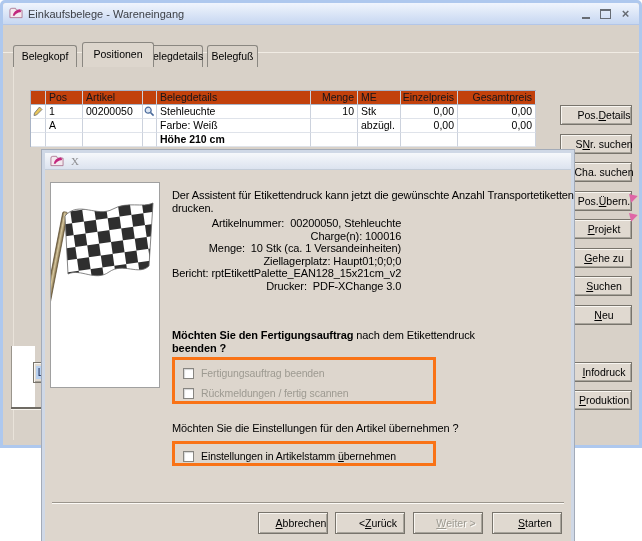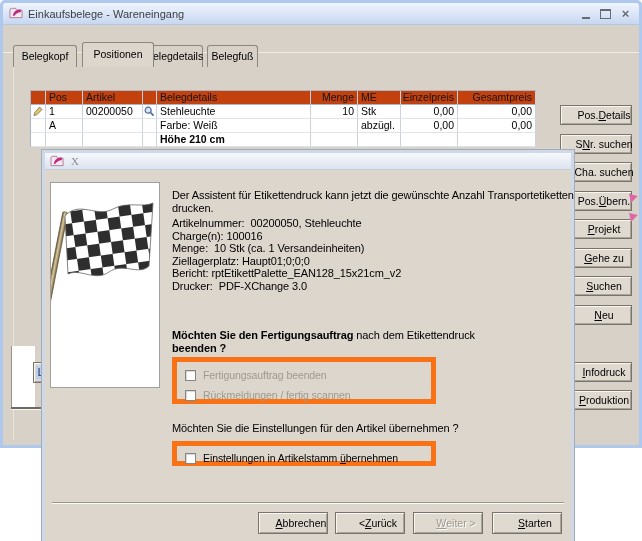--- a/index.html
+++ b/index.html
@@ -51,21 +51,21 @@
   #dialog{left:42px;top:150px;width:532px;height:395px;background:#ddd6cd;border:3px solid #cfd8e6;
           box-sizing:border-box;z-index:10;box-shadow:0 0 0 1px #a3abb8;}
   #dlg-title{left:0;top:0;width:526px;height:17px;display:flex;align-items:center;gap:5px;padding:0 5px;
              box-sizing:border-box;background:linear-gradient(#f6f8fb,#dce3ef);border-bottom:1px solid #c4cdd9;}
   #dlg-title .ttl{color:#827a70;font-size:10.5px;white-space:nowrap;flex:1;}
   #dlg-close{color:#8f8f92;font-family:"Liberation Serif",serif;font-size:11px;line-height:11px;padding:0 2px;}
   #flag-panel{left:5px;top:29px;width:110px;height:206px;background:#fff;border:1px solid #a0a0a0;
               box-sizing:border-box;display:flex;align-items:center;justify-content:center;}
   .dlgtext{position:absolute;white-space:nowrap;letter-spacing:-0.1px;font-size:11px;color:#000;line-height:13px;}
   .dlgtext.pre{white-space:pre;line-height:12.5px;}
-  .groupbox{position:absolute;border:5px solid #f97316;box-sizing:border-box;text-align:right;}
+  .groupbox{position:absolute;border:3px solid #f97316;box-sizing:border-box;text-align:right;}
   .chkrow{position:absolute;display:flex;align-items:center;gap:7px;height:18px;left:8px;}
   .chk{width:11px;height:11px;background:#fff;border:1px solid #878580;box-shadow:inset 1px 1px 1px rgba(90,90,90,.25);
        flex:none;box-sizing:border-box;}
   .chklabel{font-size:10.5px;letter-spacing:-0.1px;white-space:nowrap;}
   .chklabel.dis{color:#9d9a91;}
   #dlg-sep{left:7px;top:349px;width:512px;height:0;border-top:1px solid #9a958c;border-bottom:1px solid #fdfbf7;}
   .b{font-weight:bold;}
 </style>
 </head>
 <body>
@@ -204,21 +204,21 @@
               <rect x="-2.5" y="-2" width="5" height="146" rx="1.5" fill="url(#poleg)" stroke="#5d4f33" stroke-width="0.7"></rect>
             </g>
             <path d="M14 34 C 28 18, 46 36, 62 27 C 76 19, 92 26, 102 21 L 98 84 C 88 94, 72 80, 58 90 C 44 100, 30 86, 17 92 Z" fill="url(#chkp)" stroke="#666" stroke-width="0.8"></path>
           </svg></span>
     </div>
 
     <div id="dlg-intro" class="dlgtext" style="left:127px;top:36px;">
         <div>Der Assistent für Etikettendruck kann jetzt die gewünschte Anzahl Transportetiketten</div>
         <div>drucken.</div>
       </div>
-    <div id="dlg-details" class="dlgtext pre" style="left:127px;top:64px;"><div>Artikelnummer:  00200050, Stehleuchte</div><div>Charge(n): 100016</div><div>Menge:  10 Stk (ca. 1 Versandeinheiten)</div><div>Ziellagerplatz: Haupt01;0;0;0</div><div>Bericht: rptEtikettPalette_EAN128_15x21cm_v2</div><div>Drucker:  PDF-XChange 3.0</div></div>
+    <div id="dlg-details" class="dlgtext pre" style="left:127px;top:64px;text-align:right;"><div>Artikelnummer:  00200050, Stehleuchte</div><div>Charge(n): 100016</div><div>Menge:  10 Stk (ca. 1 Versandeinheiten)</div><div>Ziellagerplatz: Haupt01;0;0;0</div><div>Bericht: rptEtikettPalette_EAN128_15x21cm_v2</div><div>Drucker:  PDF-XChange 3.0</div></div>
     <div id="dlg-q1" class="dlgtext" style="left:127px;top:176px;">
         <div><span class="b">Möchten Sie den Fertigungsauftrag</span><span> nach dem Etikettendruck</span></div>
         <div><span class="b">beenden ?</span></div>
       </div>
 
     <div id="dlg-group1" class="groupbox" style="left:127px;top:204px;width:264px;height:47px;">
         <div class="chkrow" style="top: 4px;">
           <span class="chk"></span>
           <span class="chklabel dis">Fertigungsauftrag beenden</span>
         </div>

